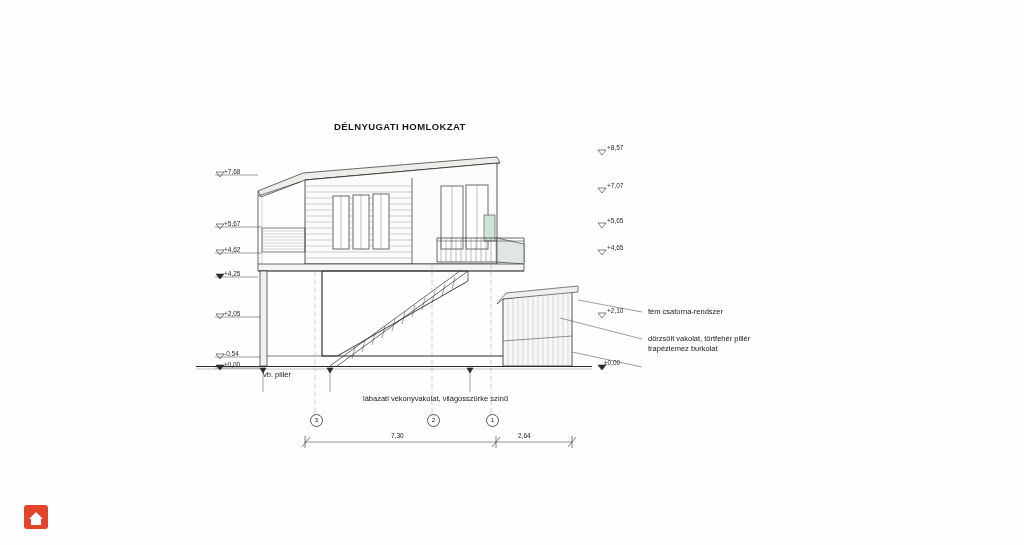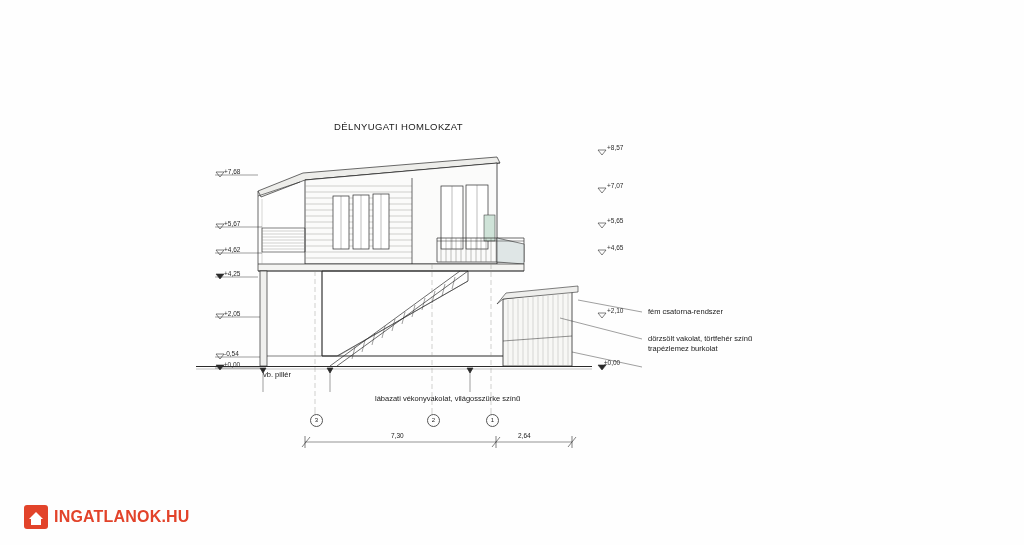--- a/index.html
+++ b/index.html
@@ -14,21 +14,21 @@
     position:absolute;left:0;top:0;width:1024px;height:545px;
     background:#fefefe;
   }
   .drawing{
     position:absolute;left:0;top:0;width:1024px;height:500px;
   }
   .title{
     position:absolute;
     left:334px;top:121px;
     font-size:9.5px;
-    font-weight:normal;
+    font-weight:bold;
     letter-spacing:0.4px;
     color:#1a1a1a;
     white-space:nowrap;
   }
   .lvl{
     position:absolute;
     font-size:6.5px;
     color:#2b2b2b;
     white-space:nowrap;
   }
@@ -304,31 +304,30 @@
   <div class="lvl" style="left:224px;top:361px">±0,00</div>
 
   <div class="lvl" style="left:607px;top:144px">+8,57</div>
   <div class="lvl" style="left:607px;top:182px">+7,07</div>
   <div class="lvl" style="left:607px;top:217px">+5,65</div>
   <div class="lvl" style="left:607px;top:244px">+4,65</div>
   <div class="lvl" style="left:607px;top:307px">+2,10</div>
   <div class="lvl" style="left:604px;top:359px">±0,00</div>
 
   <div class="note" style="left:648px;top:307px">fém csatorna-rendszer</div>
-  <div class="note" style="left:648px;top:334px">dörzsölt vakolat, törtfehér színű</div>
+  <div class="note" style="left:648px;top:334px">dörzsölt vakolat, törtfehér pillér</div>
   <div class="note" style="left:648px;top:344px">trapézlemez burkolat</div>
 
   <div class="note" style="left:263px;top:370px">vb. pillér</div>
-  <div class="note" style="left:375px;top:394px">lábazati vékonyvakolat, világosszürke színű</div>
+  <div class="note" style="left:363px;top:394px">lábazati vékonyvakolat, világosszürke színű</div>
 
   <div class="gridlbl" style="left:310px;top:414px">3</div>
   <div class="gridlbl" style="left:427px;top:414px">2</div>
   <div class="gridlbl" style="left:486px;top:414px">1</div>
 
   <div class="dim" style="left:391px;top:432px">7,30</div>
   <div class="dim" style="left:518px;top:432px">2,64</div>
 
   <div id="watermark">
     <div id="wm-logo"></div>
-    <div id="wm-text"><span>INGATLANOK</span><span class="hu">.HU</span></div>
   </div>
 
 </div>
 
 </body></html>

